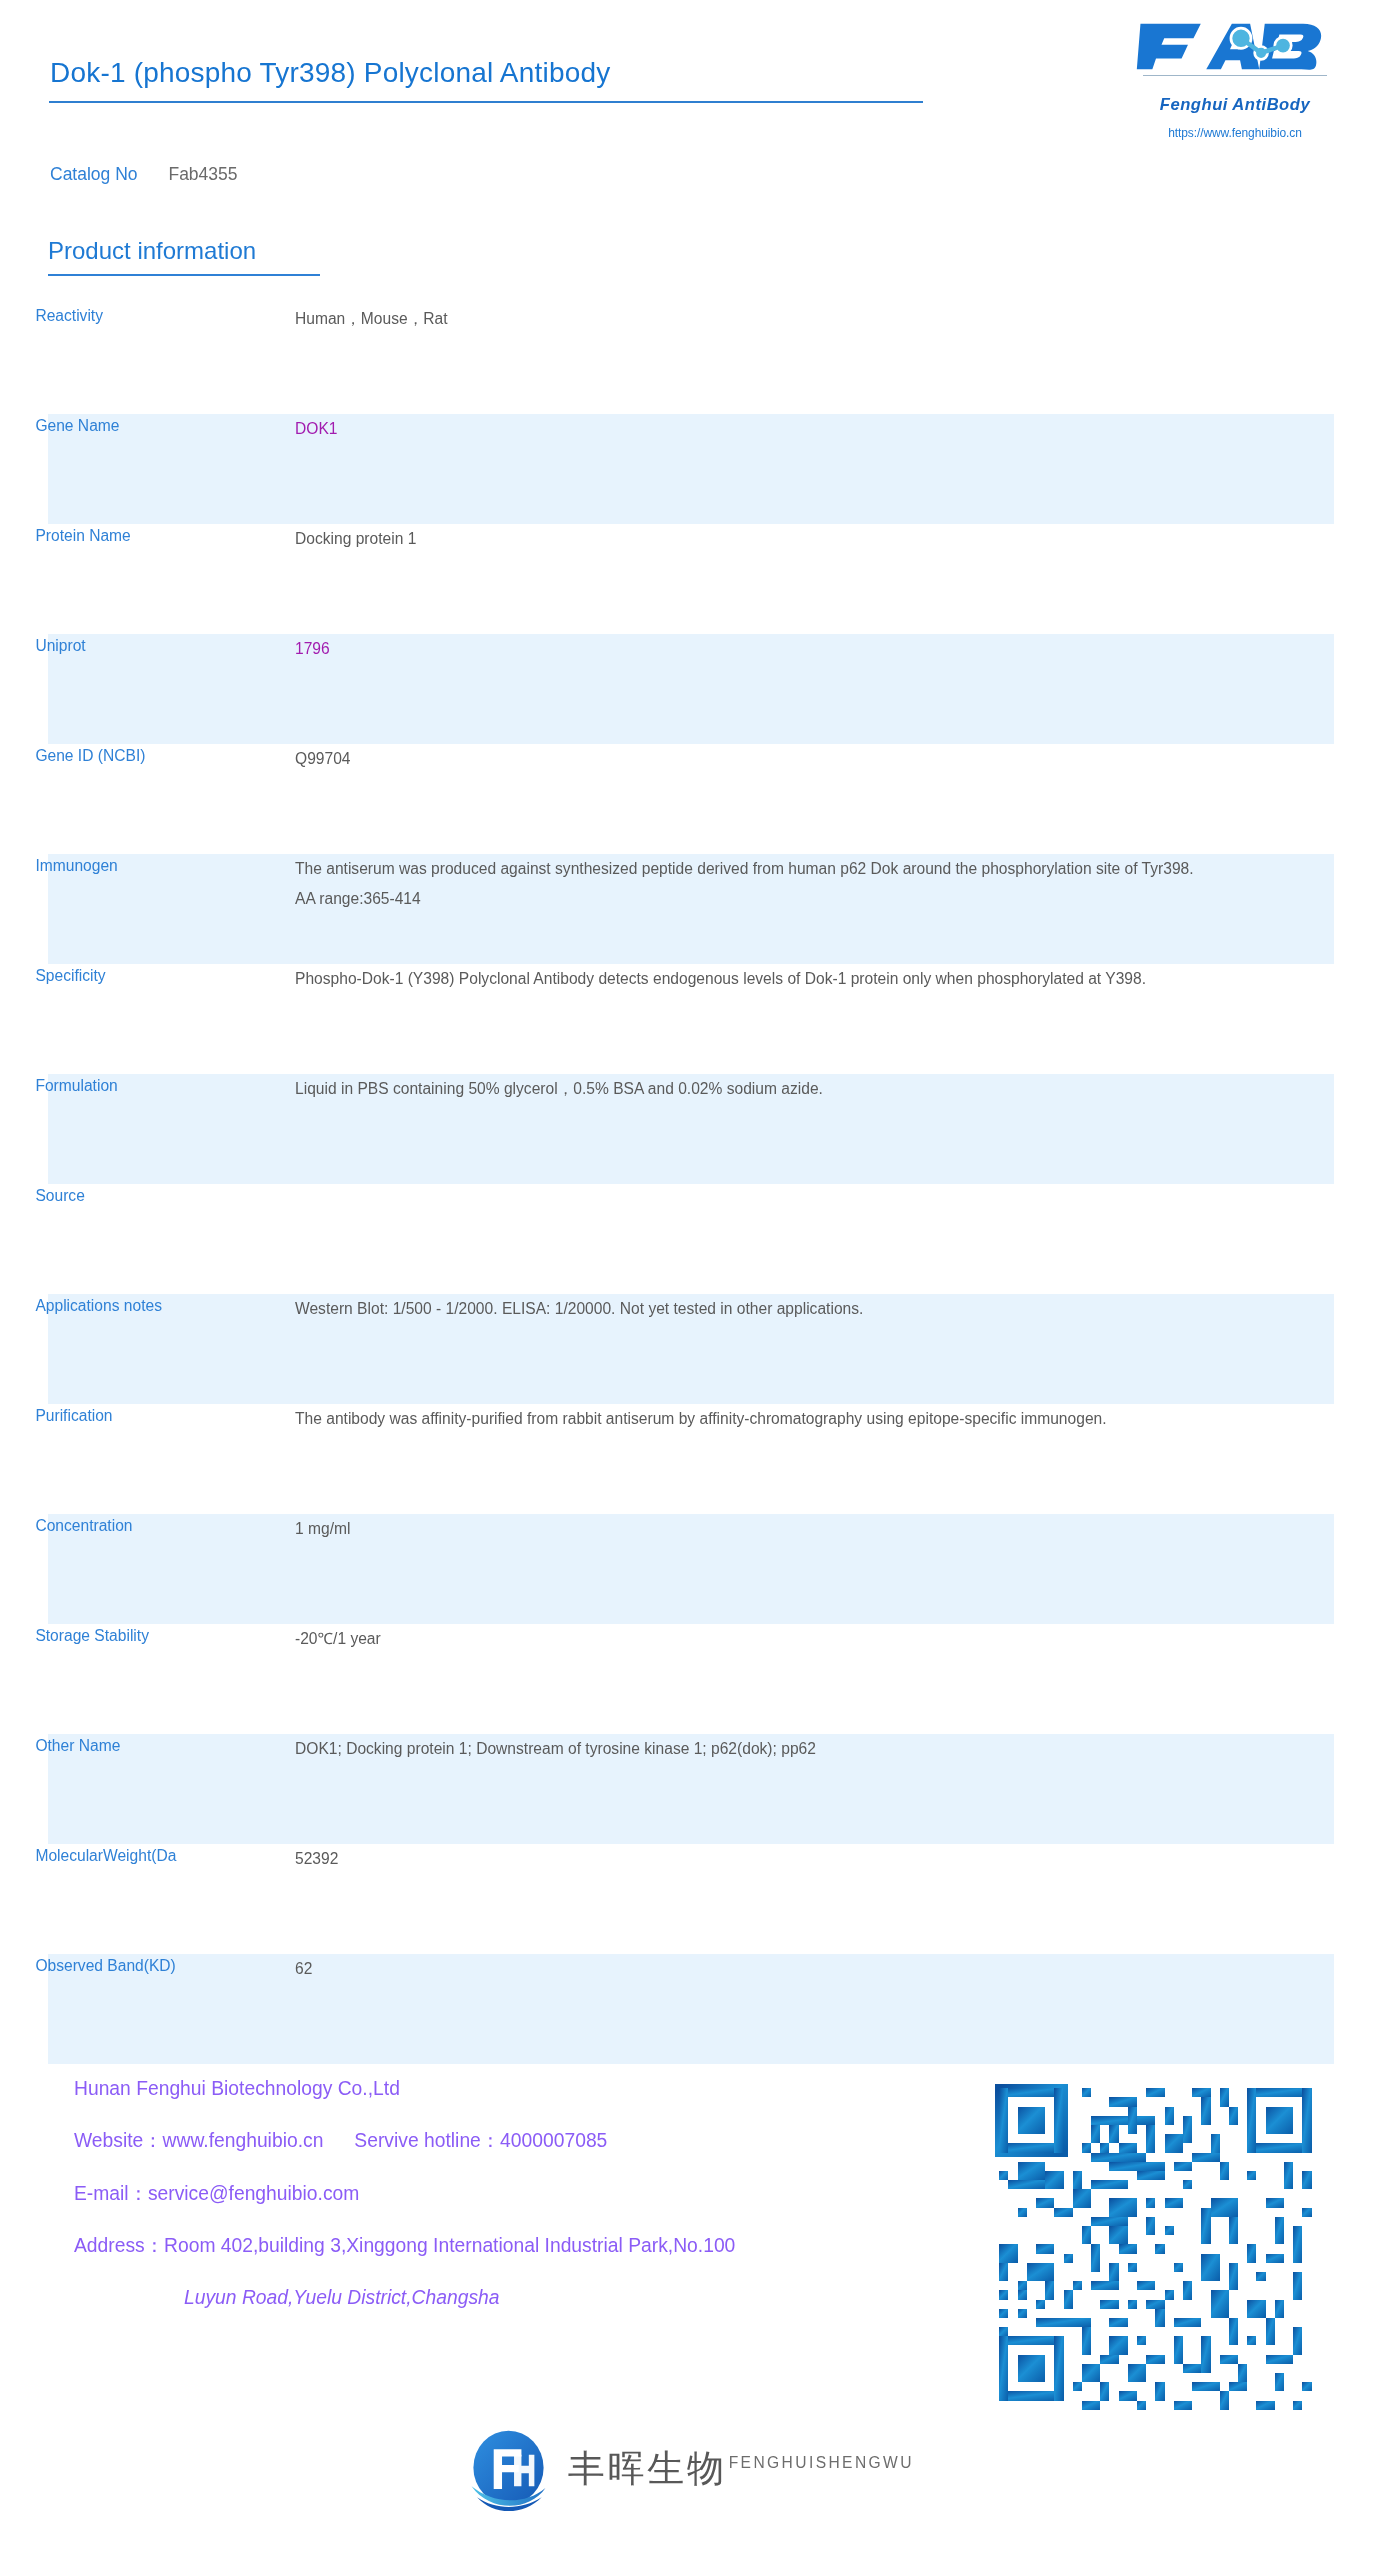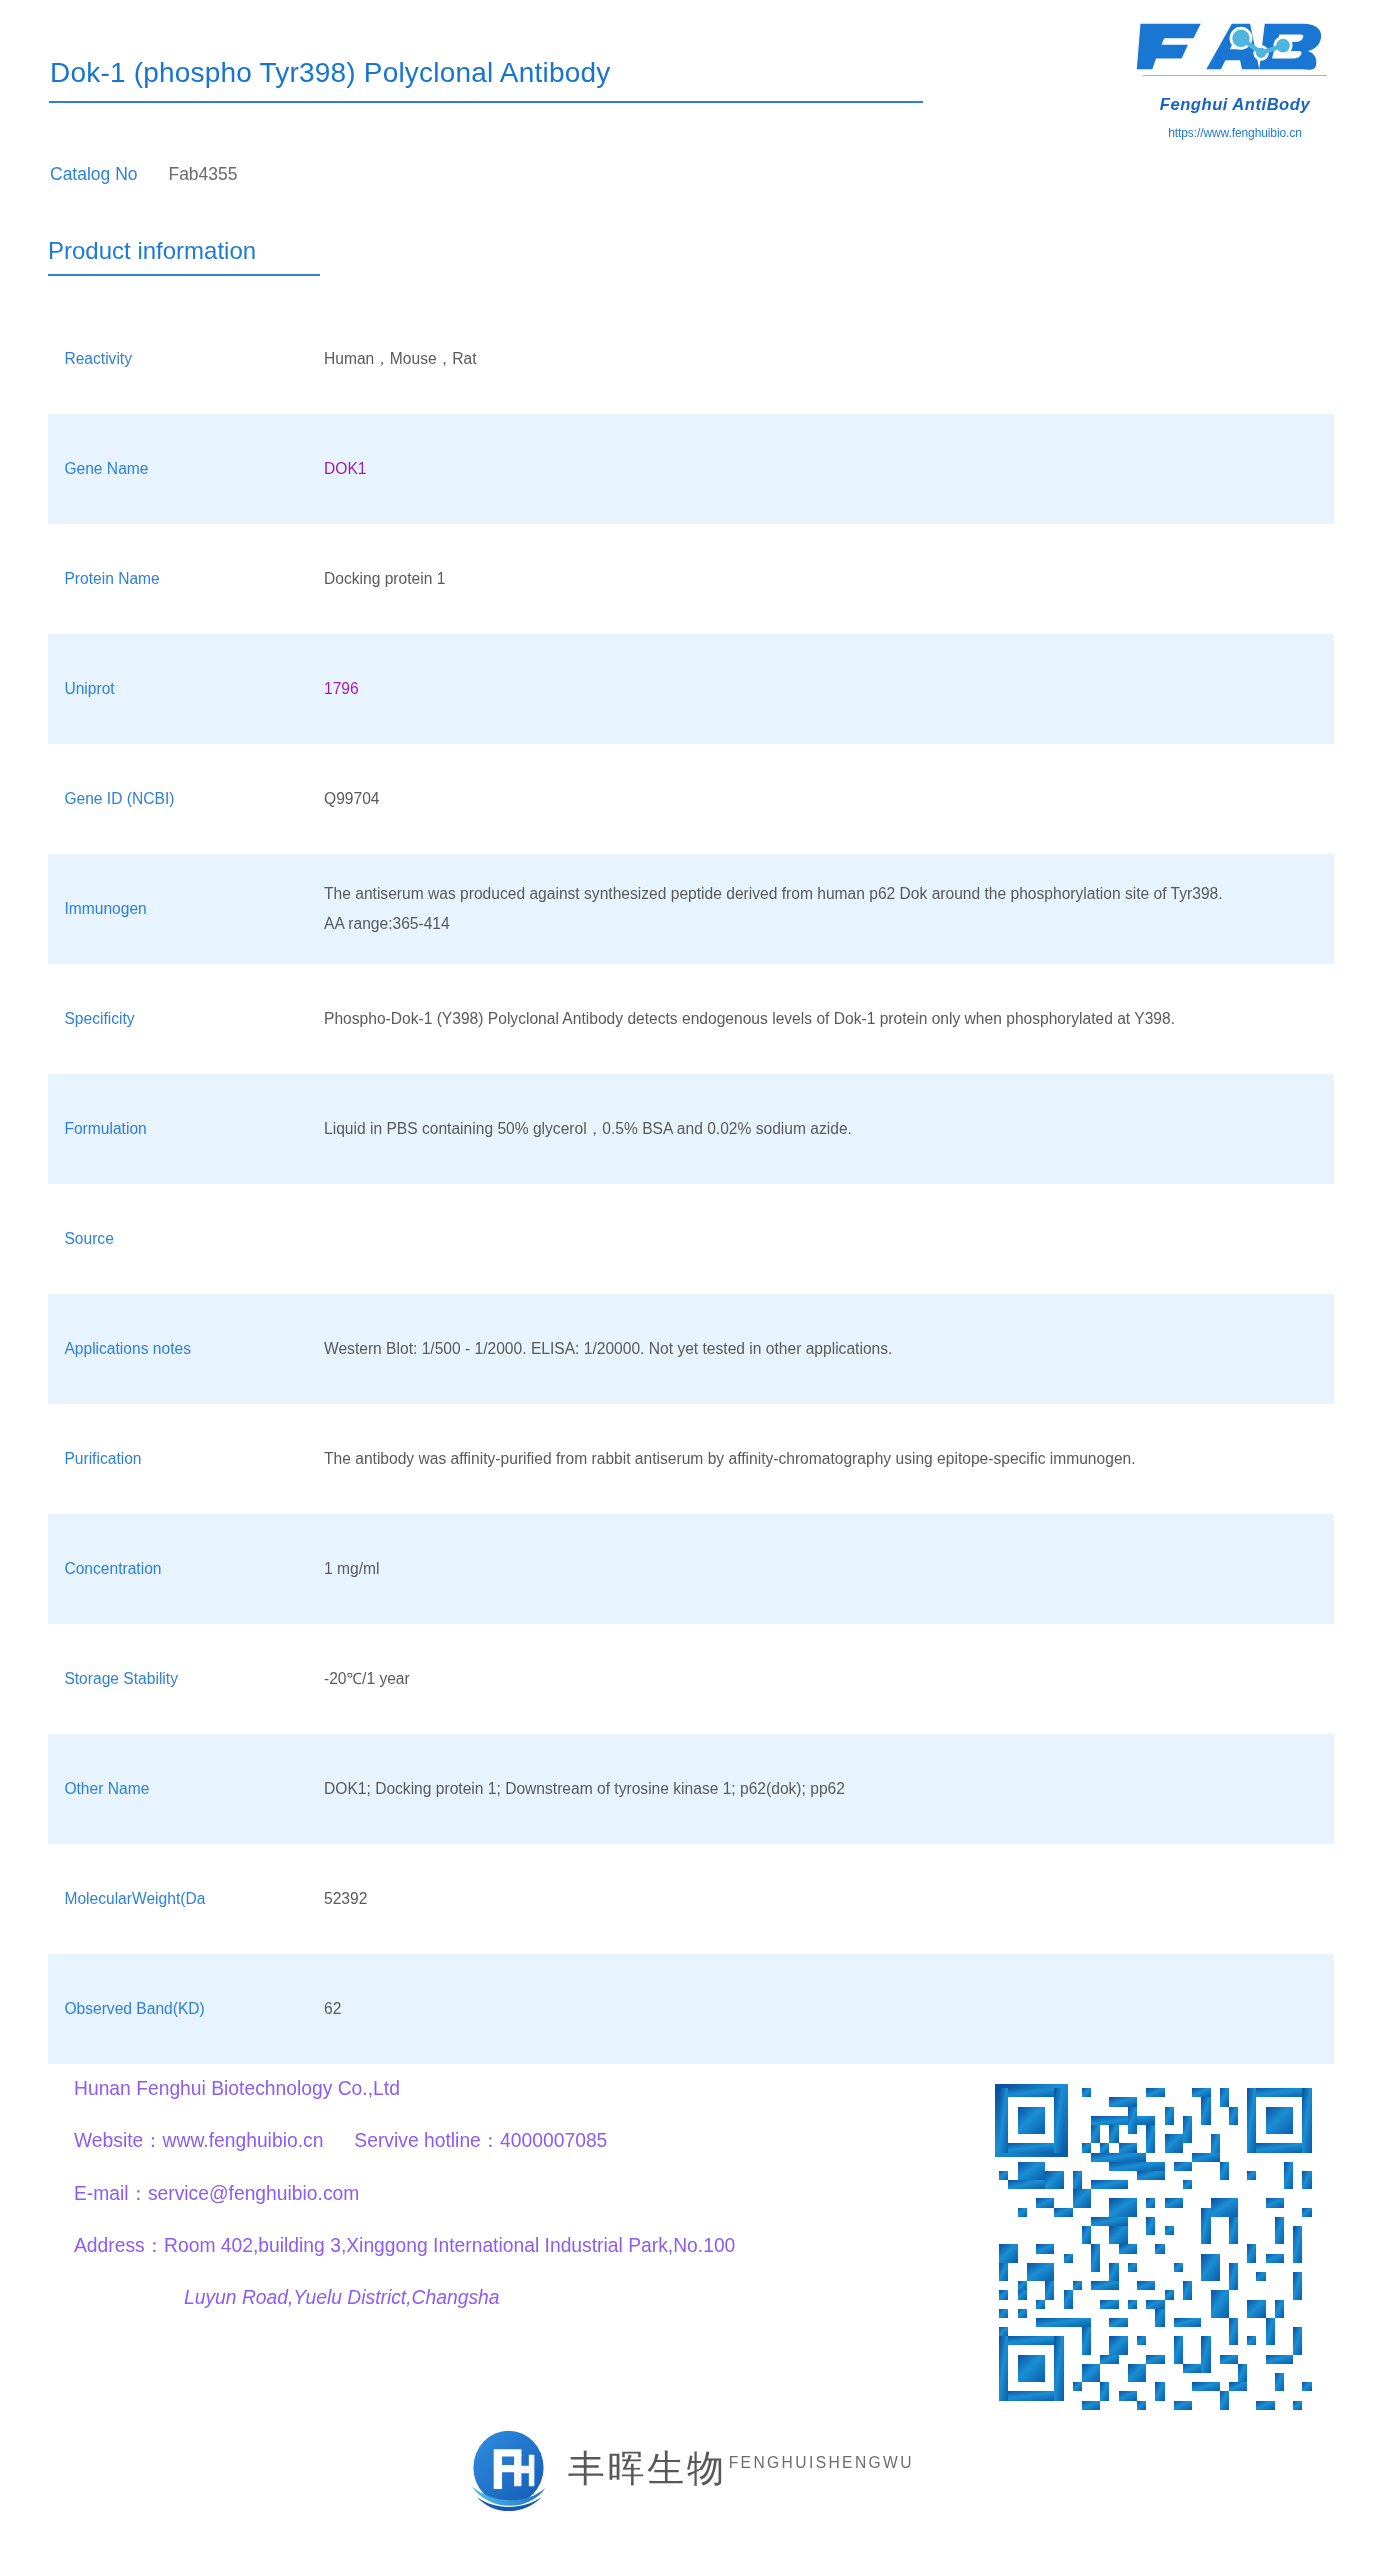--- a/index.html
+++ b/index.html
@@ -102,22 +102,21 @@
   
   .info-table {
     position: absolute;
     left: 0;
     top: 304px;
     width: 1380px;
   }
   .info-row {
     position: relative;
     display: flex;
-    align-items: center;
-    padding: 0 57px;
+    padding: 0 28px;
     min-height: 110px;
   }
   .info-row.shaded { background: #e7f3fd; }
   .cell-label {
     flex: 0 0 267px;
     font-size: 15.6px;
     color: #2f81d6;
     line-height: 1.5;
     padding-left: 7.4px;
   }

